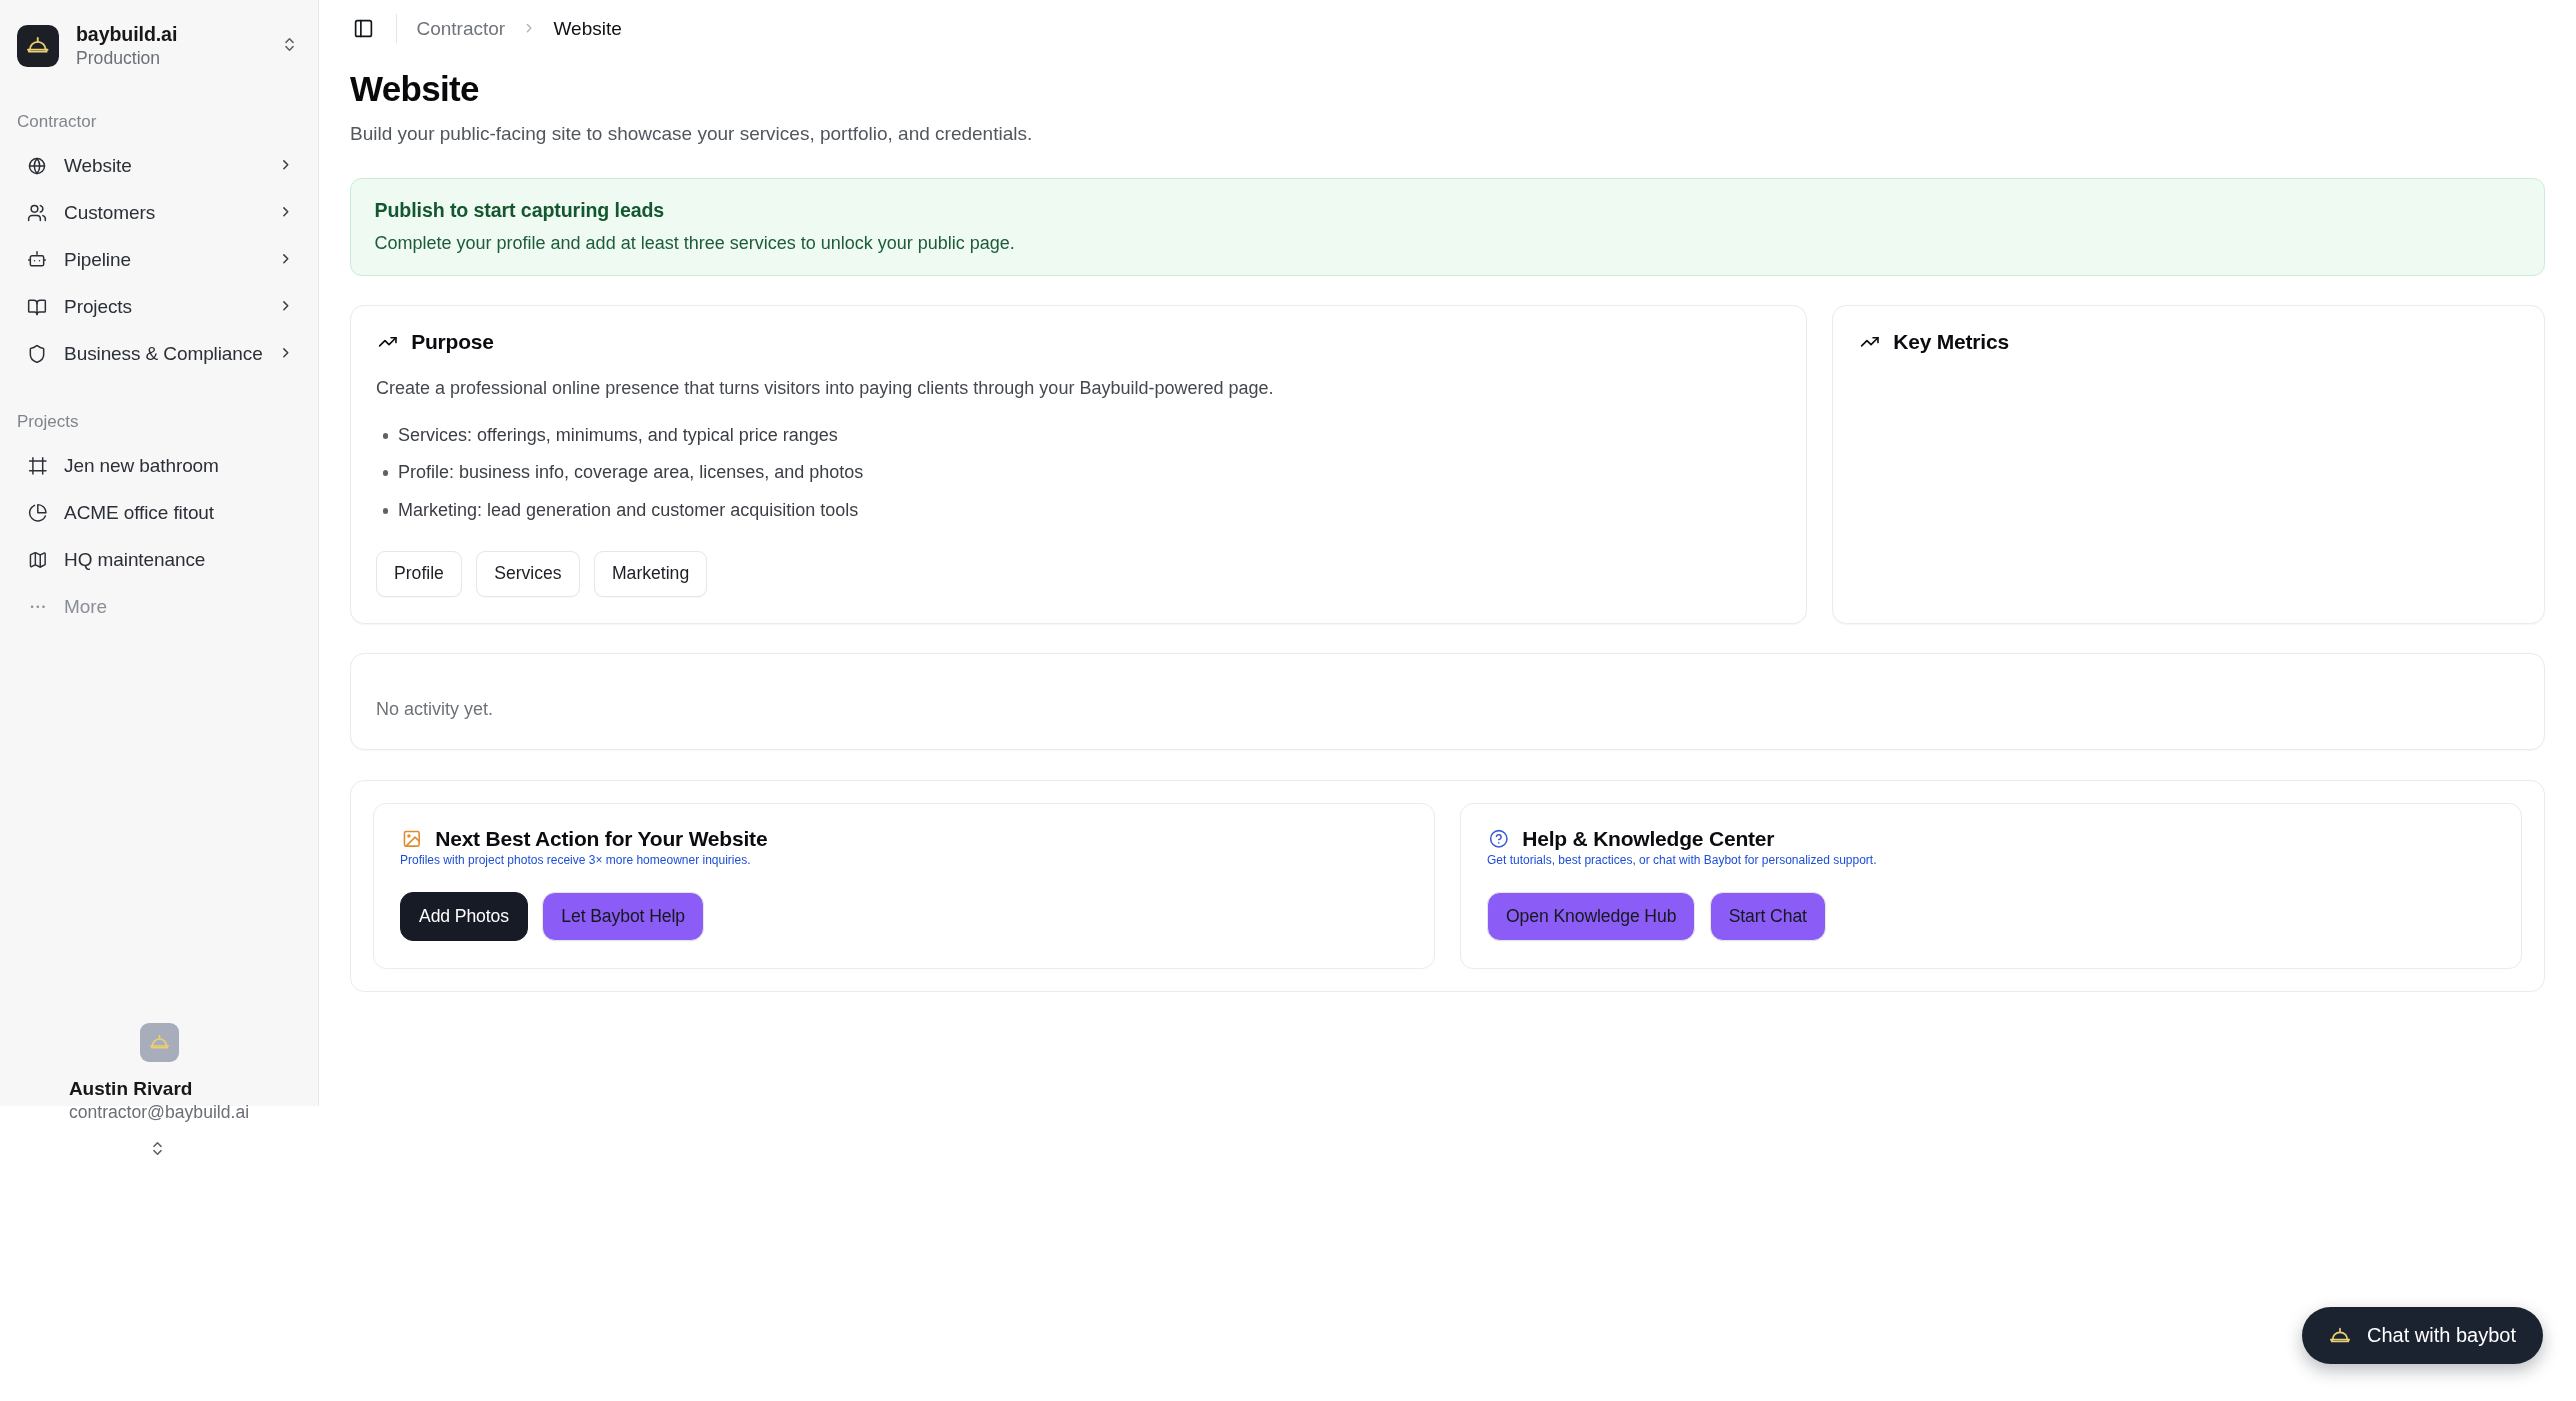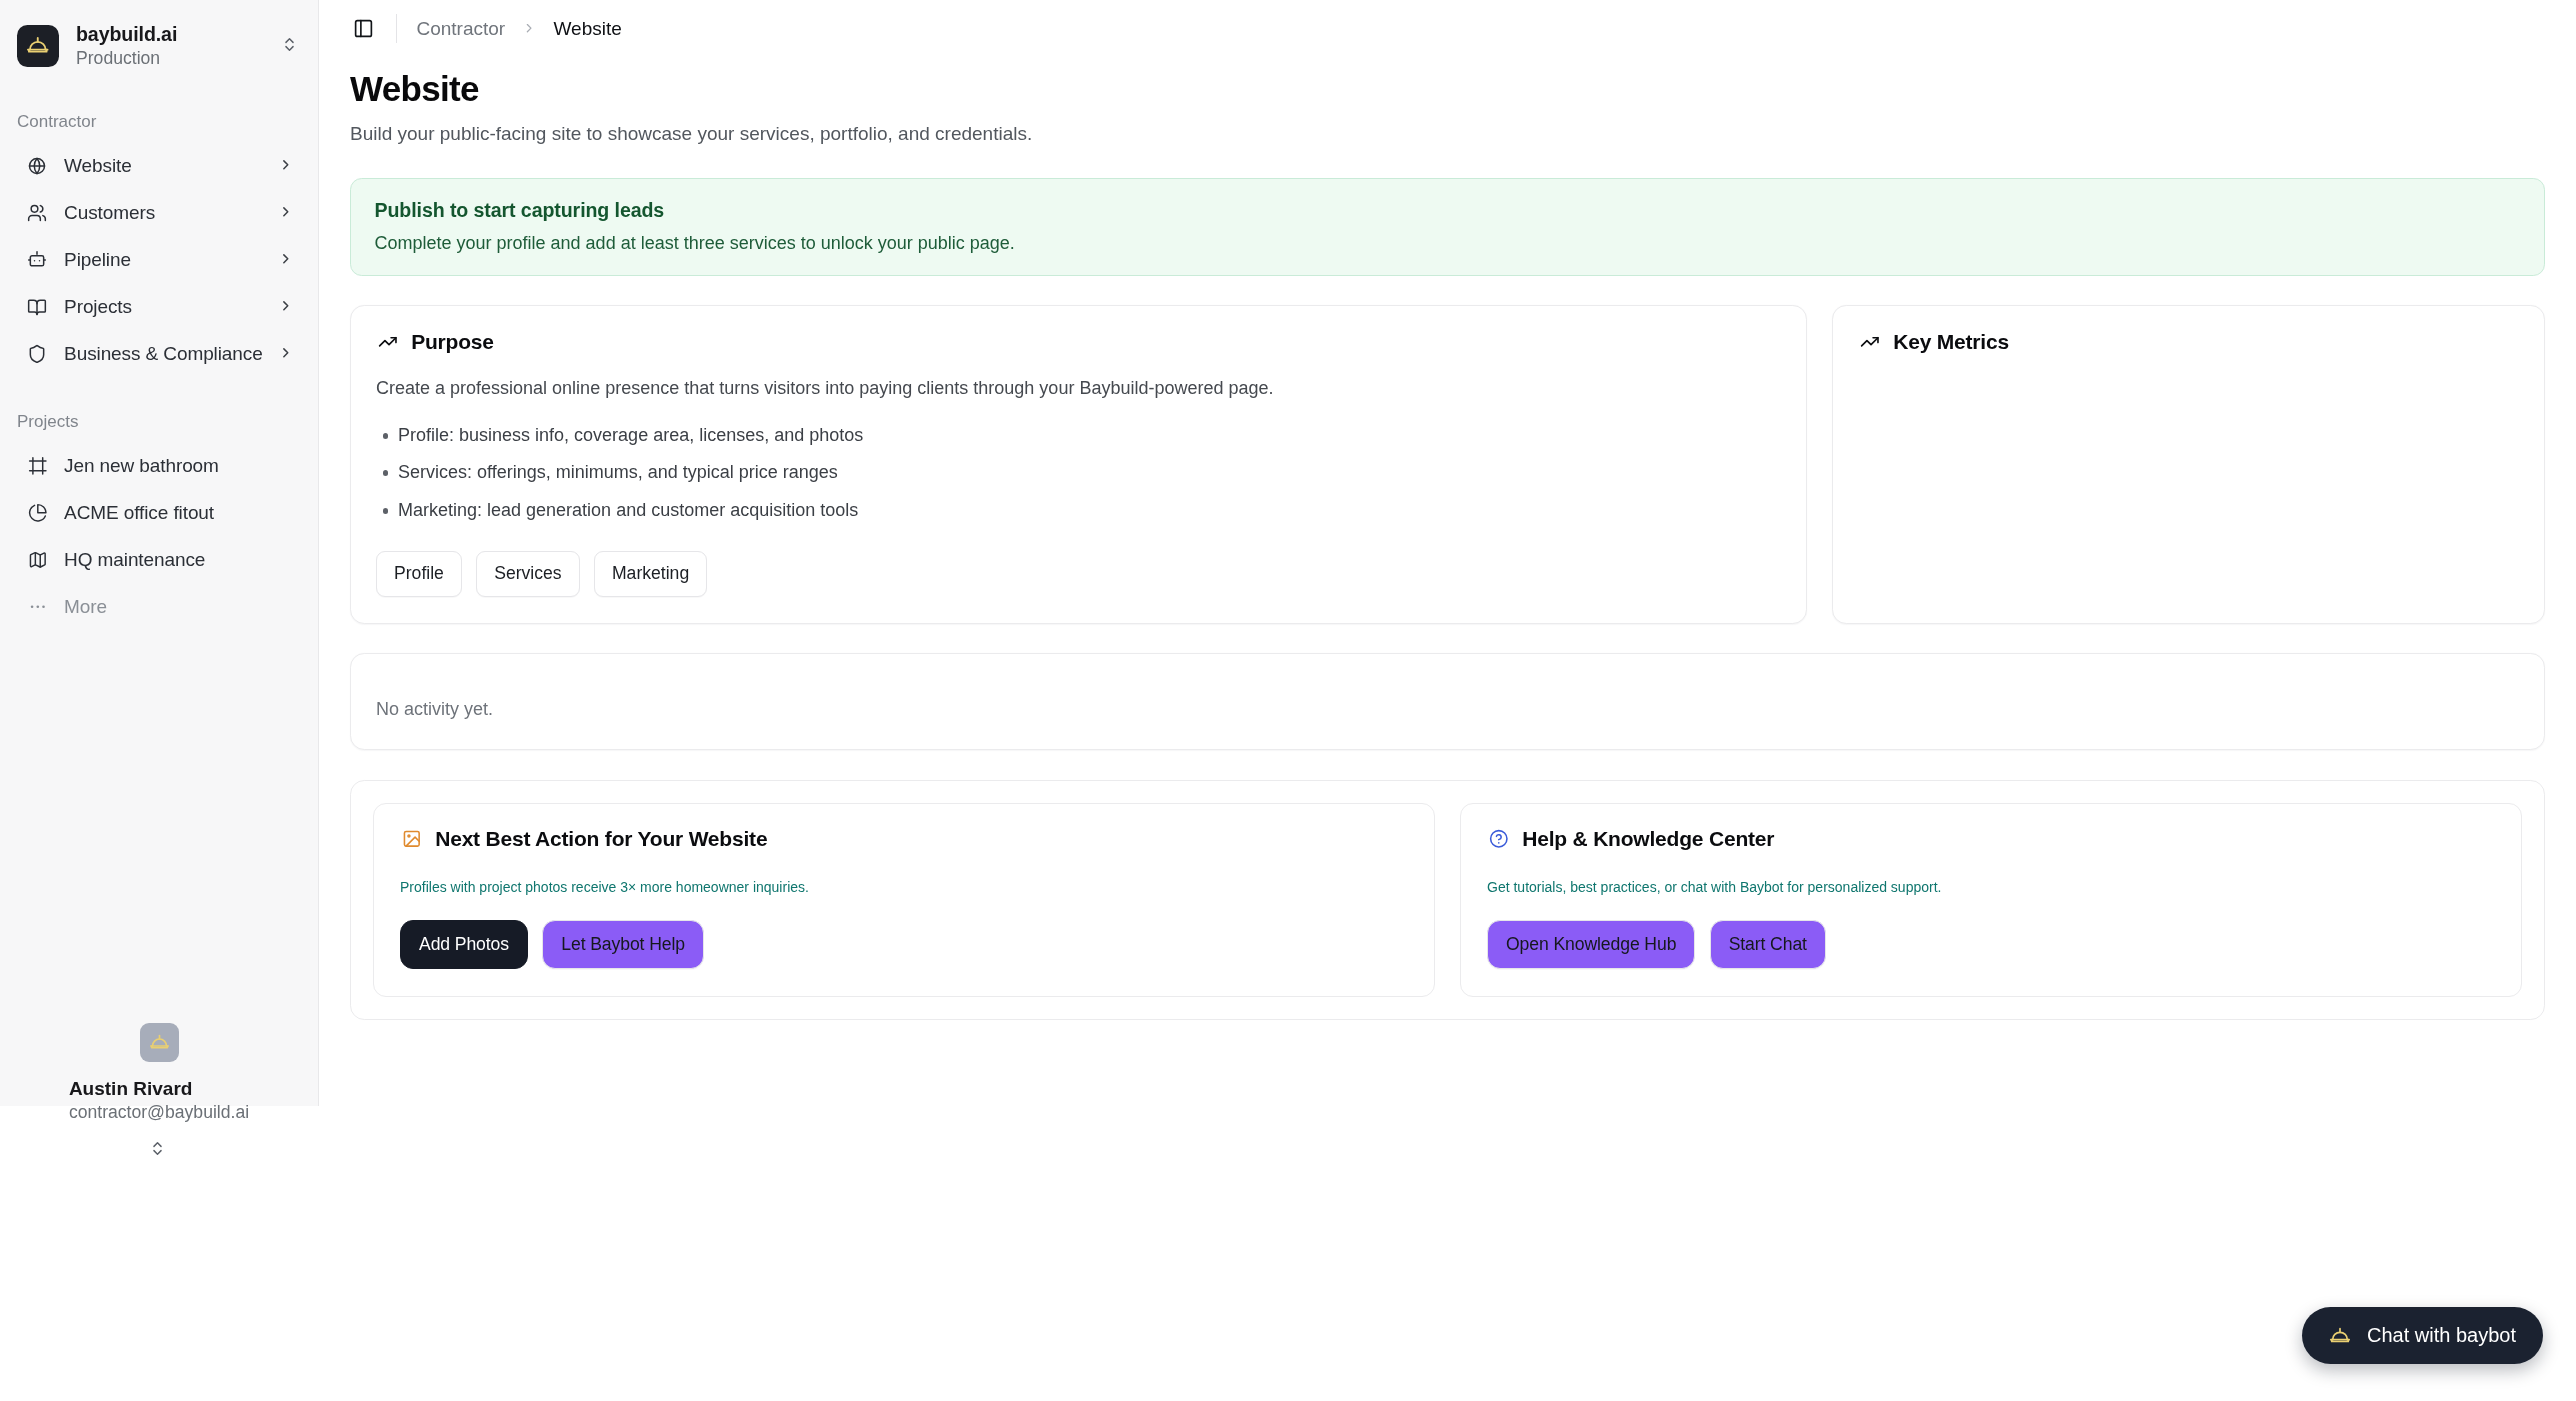--- a/index.html
+++ b/index.html
@@ -141,21 +141,21 @@
     display: flex; gap: 25px;
     background: #fff;
   }
   .subcard {
     flex: 1 1 50%;
     border: 1.3px solid #ebebed;
     border-radius: 13px;
     padding: 23.5px 26px 27px 26px;
     background: #fff;
   }
-  .subcard-desc { font-size: 14px; color: #0f766e; margin-top: 28px; }
+  .subcard-desc { font-size: 12px; color: #1d4ed8; margin-top: 2px; }
   .btn-row { display: flex; gap: 14.3px; margin-top: 25px; }
   .btn {
     font-family: inherit; cursor: pointer;
     border-radius: 13px; padding: 13px 18px;
     font-size: 17.6px; letter-spacing: -0.1px;
   }
   .btn-primary { background: #161b26; color: #fff; border: 1.3px solid #161b26; font-weight: 500; }
   .btn-ghost { background: #8b5cf6; color: #16181d; border: 1.3px solid #e6e6e9; box-shadow: 0 0.7px 0.7px rgba(16,24,40,.03); }
 
   .chat-fab {
@@ -393,22 +393,22 @@
             <span class="card-ico">
               <svg width="19.6" height="19.6" viewBox="0 0 24 24" fill="none" stroke="#0b0c0f" stroke-width="2" stroke-linecap="round" stroke-linejoin="round">
                 <polyline points="22 7 13.5 15.5 8.5 10.5 2 17"></polyline>
                   <polyline points="16 7 22 7 22 13"></polyline>
               </svg>
             </span>
             <h2 class="card-title">Purpose</h2>
           </div>
           <p class="card-desc">Create a professional online presence that turns visitors into paying clients through your Baybuild-powered page.</p>
           <ul class="bullets">
+            <li>Services: offerings, minimums, and typical price ranges</li>
             <li>Profile: business info, coverage area, licenses, and photos</li>
-            <li>Services: offerings, minimums, and typical price ranges</li>
             <li>Marketing: lead generation and customer acquisition tools</li>
           </ul>
           <div class="chips">
             <button class="chip">Profile</button>
             <button class="chip">Services</button>
             <button class="chip">Marketing</button>
           </div>
         </section>
 
         <section class="card card-metrics">

